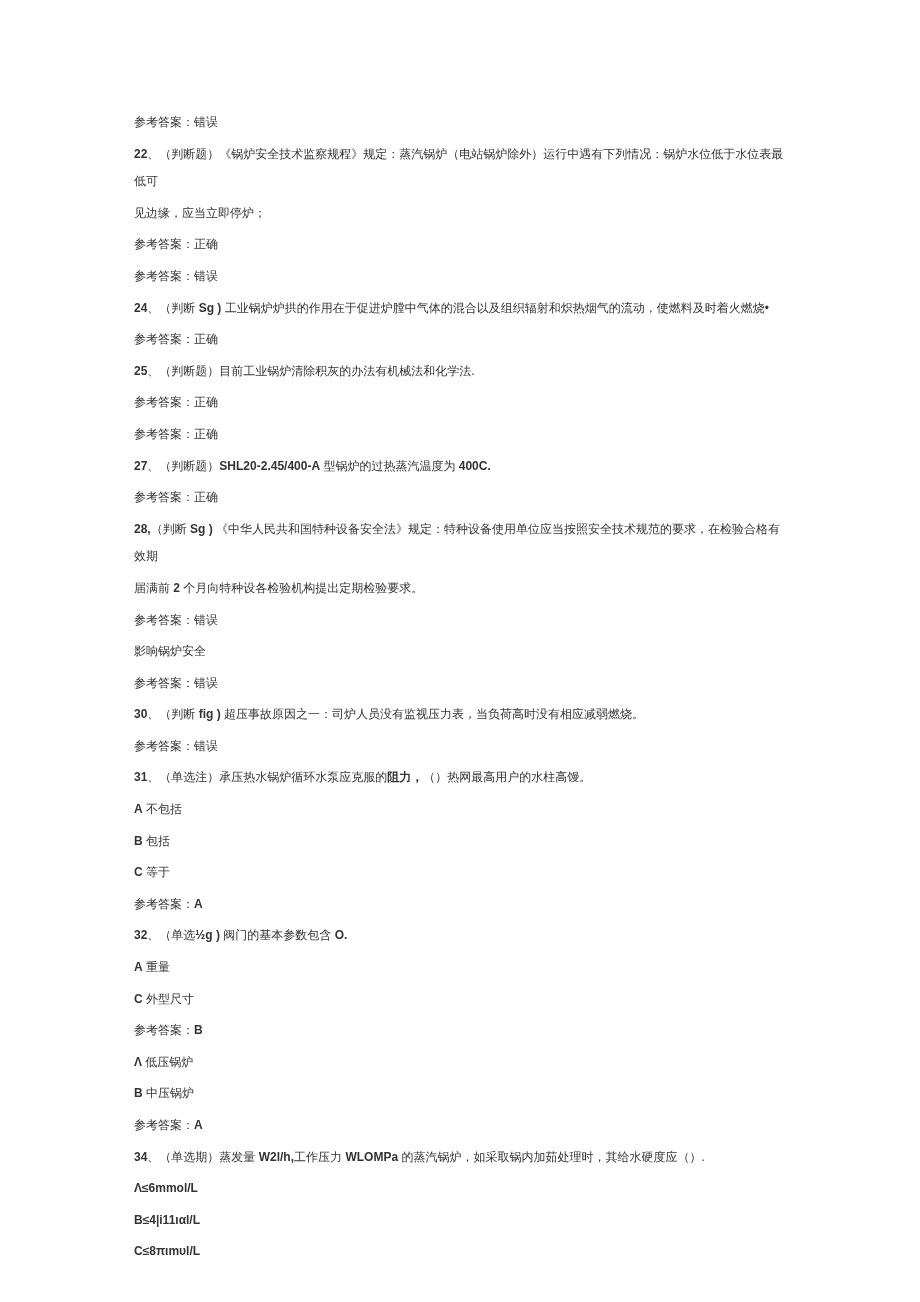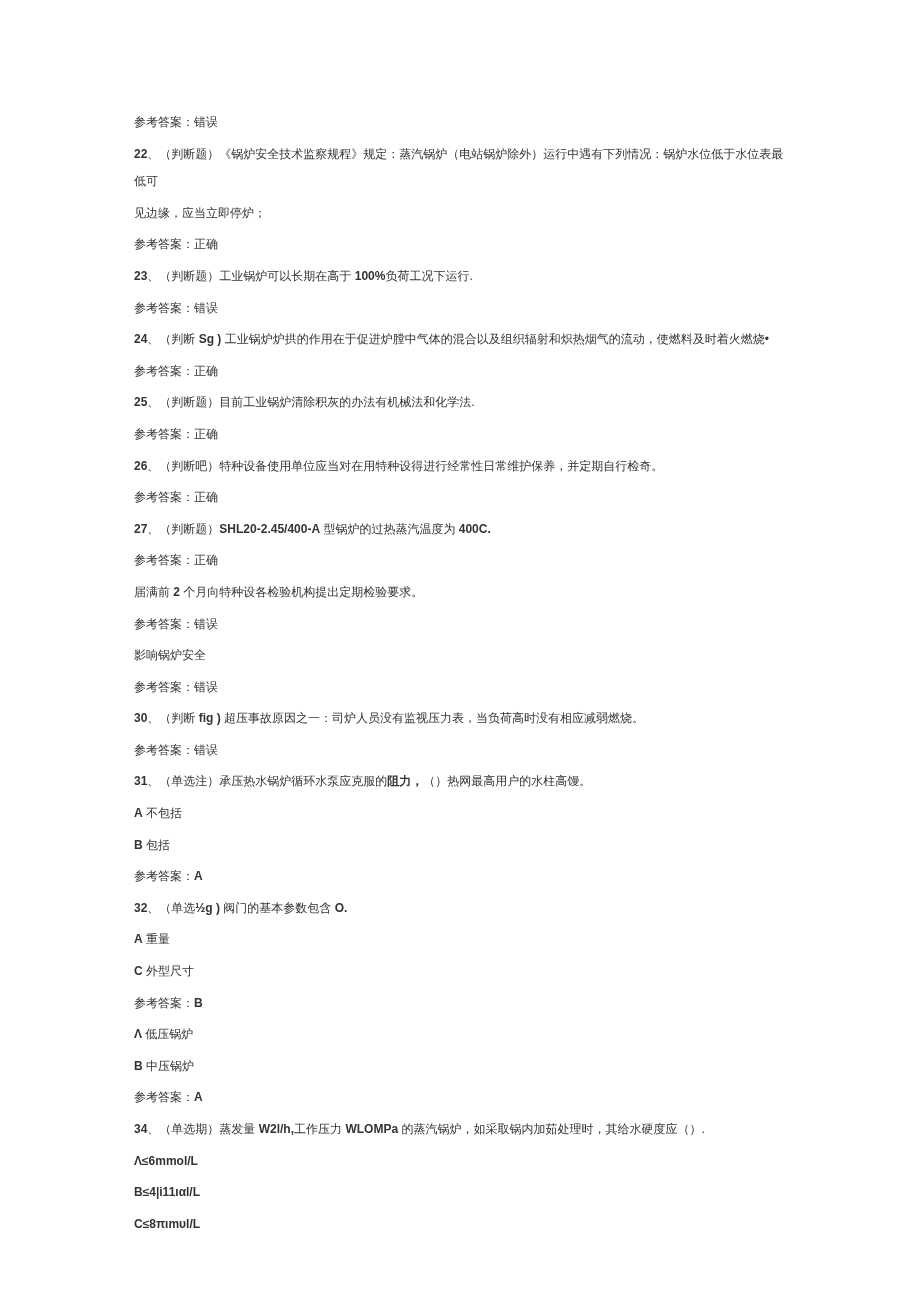--- a/index.html
+++ b/index.html
@@ -24,39 +24,39 @@
 </style>
 </head>
 <body>
 
 <div class="page">
   <div id="content">
       <p class="line">参考答案：错误</p>
       <p class="line"><span class="inline-bold">22</span><span>、（判断题）《锅炉安全技术监察规程》规定：蒸汽锅炉（电站锅炉除外）运行中遇有下列情况：锅炉水位低于水位表最低可</span></p>
       <p class="line">见边缘，应当立即停炉；</p>
       <p class="line">参考答案：正确</p>
-      <p class="line"><span class="inline-bold">23</span><span>、（判断题）工业锅炉可以长期在高于 </span><span class="inline-bold">100%</span><span>负荷工况下运行.</span></p>
       <p class="line">参考答案：错误</p>
       <p class="line"><span class="inline-bold">24</span><span>、（判断 </span><span class="inline-bold">Sg )</span><span> 工业锅炉炉拱的作用在于促进炉膛中气体的混合以及组织辐射和炽热烟气的流动，使燃料及时着火燃烧•</span></p>
       <p class="line">参考答案：正确</p>
       <p class="line"><span class="inline-bold">25</span><span>、（判断题）目前工业锅炉清除积灰的办法有机械法和化学法.</span></p>
       <p class="line">参考答案：正确</p>
-      <p class="line"><span class="inline-bold">26</span><span>、（判断吧）特种设备使用单位应当对在用特种设得进行经常性日常维护保养，并定期自行检奇。</span></p>
       <p class="line">参考答案：正确</p>
       <p class="line"><span class="inline-bold">27</span><span>、（判断题）</span><span class="inline-bold">SHL20-2.45/400-A</span><span> 型锅炉的过热蒸汽温度为 </span><span class="inline-bold">400C.</span></p>
       <p class="line">参考答案：正确</p>
+      <p class="line"><span class="inline-bold">28,</span><span>（判断 </span><span class="inline-bold">Sg )</span><span> 《中华人民共和国特种设备安全法》规定：特种设备使用单位应当按照安全技术规范的要求，在检验合格有效期</span></p>
       <p class="line"><span>届满前 </span><span class="inline-bold">2</span><span> 个月向特种设各检验机构提出定期检验要求。</span></p>
       <p class="line">参考答案：错误</p>
       <p class="line">影响锅炉安全</p>
       <p class="line">参考答案：错误</p>
       <p class="line"><span class="inline-bold">30</span><span>、（判断 </span><span class="inline-bold">fig )</span><span> 超压事故原因之一：司炉人员没有监视压力表，当负荷高时没有相应减弱燃烧。</span></p>
       <p class="line">参考答案：错误</p>
       <p class="line"><span class="inline-bold">31</span><span>、（单选注）承压热水锅炉循环水泵应克服的</span><span class="inline-bold">阻力，</span><span>（）热网最高用户的水柱高馒。</span></p>
       <p class="line"><span class="inline-bold">A</span><span> 不包括</span></p>
       <p class="line"><span class="inline-bold">B</span><span> 包括</span></p>
+      <p class="line"><span class="inline-bold">C</span><span> 等于</span></p>
       <p class="line"><span>参考答案：</span><span class="inline-bold">A</span></p>
       <p class="line"><span class="inline-bold">32</span><span>、（单选</span><span class="inline-bold">½g )</span><span> 阀门的基本参数包含 </span><span class="inline-bold">O.</span></p>
       <p class="line"><span class="inline-bold">A</span><span> 重量</span></p>
       <p class="line"><span class="inline-bold">C</span><span> 外型尺寸</span></p>
       <p class="line"><span>参考答案：</span><span class="inline-bold">B</span></p>
       <p class="line"><span class="inline-bold">Λ</span><span> 低压锅炉</span></p>
       <p class="line"><span class="inline-bold">B</span><span> 中压锅炉</span></p>
       <p class="line"><span>参考答案：</span><span class="inline-bold">A</span></p>
       <p class="line"><span class="inline-bold">34</span><span>、（单选期）蒸发量 </span><span class="inline-bold">W2l/h,</span><span>工作压力 </span><span class="inline-bold">WLOMPa</span><span> 的蒸汽锅炉，如采取锅内加茹处理时，其给水硬度应（）.</span></p>
       <p class="line"><span class="inline-bold">Λ≤6mmol/L</span></p>

